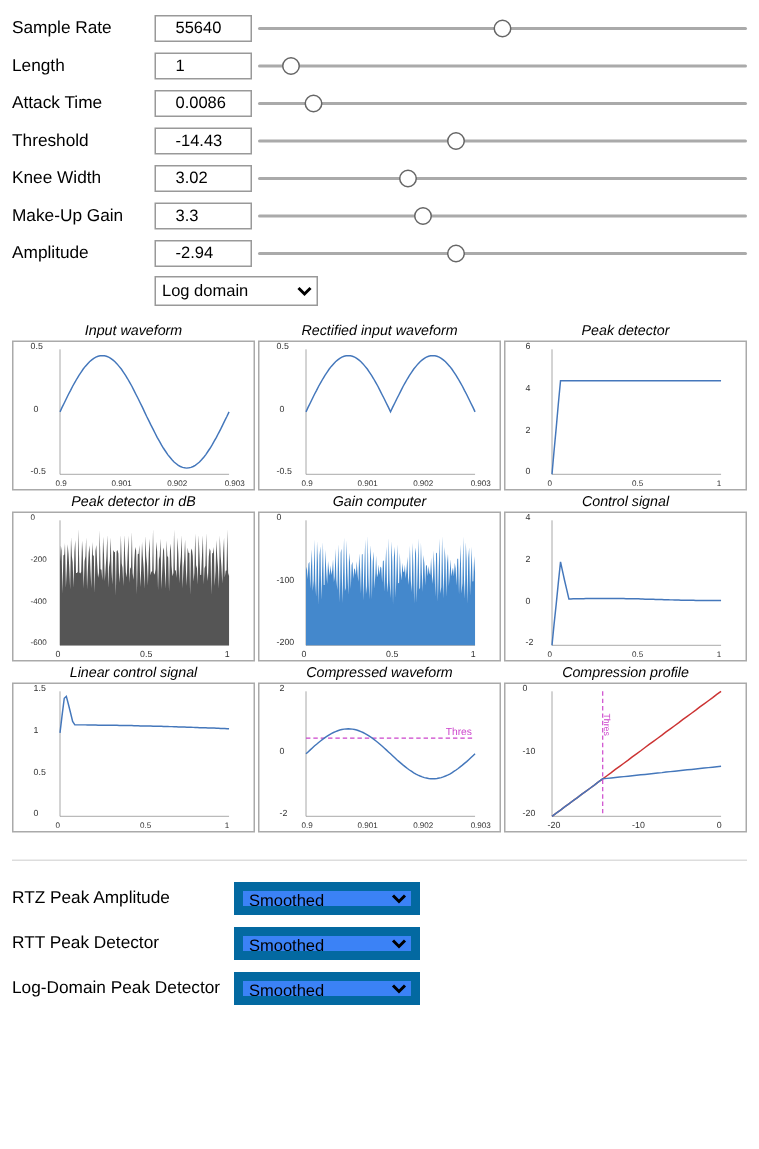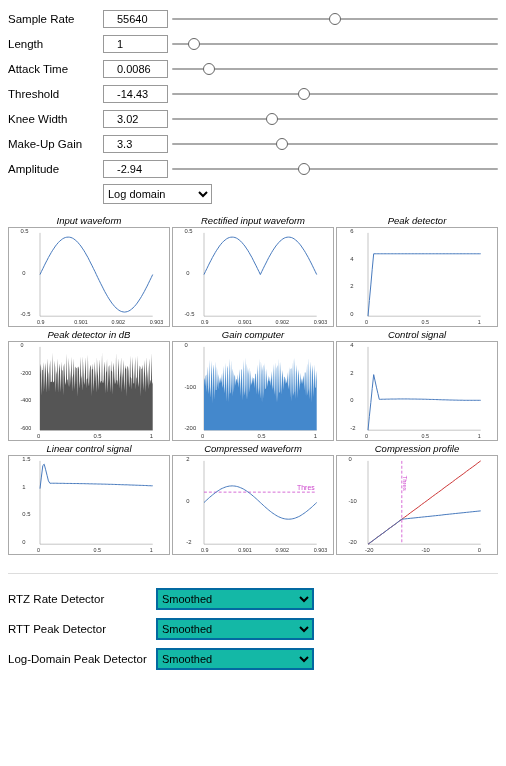--- a/index.html
+++ b/index.html
@@ -93,25 +93,25 @@
     .dropdown-row {
       display: flex;
       align-items: center;
       margin-bottom: 8px;
     }
     .dropdown-label {
       width: 148px;
       font-size: 11.5px;
     }
     .dropdown-select {
-      width: 158px;
+      width: 124px;
       height: 22px;
       font-size: 11px;
-      border: 2px solid #0369a1;
-      background: #14b8a6;
+      border: 6px solid #0369a1;
+      background: #3b82f6;
     }
 
     .charts-wrapper {
       display: grid;
       grid-template-columns: repeat(3, 1fr);
       gap: 2px;
       margin-top: 10px;
     }
 
     .chart-box {
@@ -342,21 +342,21 @@
         <text x="17.0" y="98.0" font-size="6" fill="#333">-20</text>
         <text x="74.5" y="98.0" font-size="6" fill="#333">-10</text>
         <text x="132.0" y="98.0" font-size="6" fill="#333">0</text>
       </svg>
     </div>
   </div>
 
 <div class="bottom-section">
   <div id="bottom-dropdowns">
       <div class="dropdown-row">
-        <span class="dropdown-label">RTZ Rate Detector</span>
+        <span class="dropdown-label">RTZ Peak Amplitude</span>
         <select class="dropdown-select"><option value="Smoothed">Smoothed</option><option value="Non-smoothed">Non-smoothed</option></select>
       </div>
       <div class="dropdown-row">
         <span class="dropdown-label">RTT Peak Detector</span>
         <select class="dropdown-select"><option value="Smoothed">Smoothed</option><option value="Non-smoothed">Non-smoothed</option></select>
       </div>
       <div class="dropdown-row">
         <span class="dropdown-label">Log-Domain Peak Detector</span>
         <select class="dropdown-select"><option value="Smoothed">Smoothed</option><option value="Non-smoothed">Non-smoothed</option></select>
       </div>

